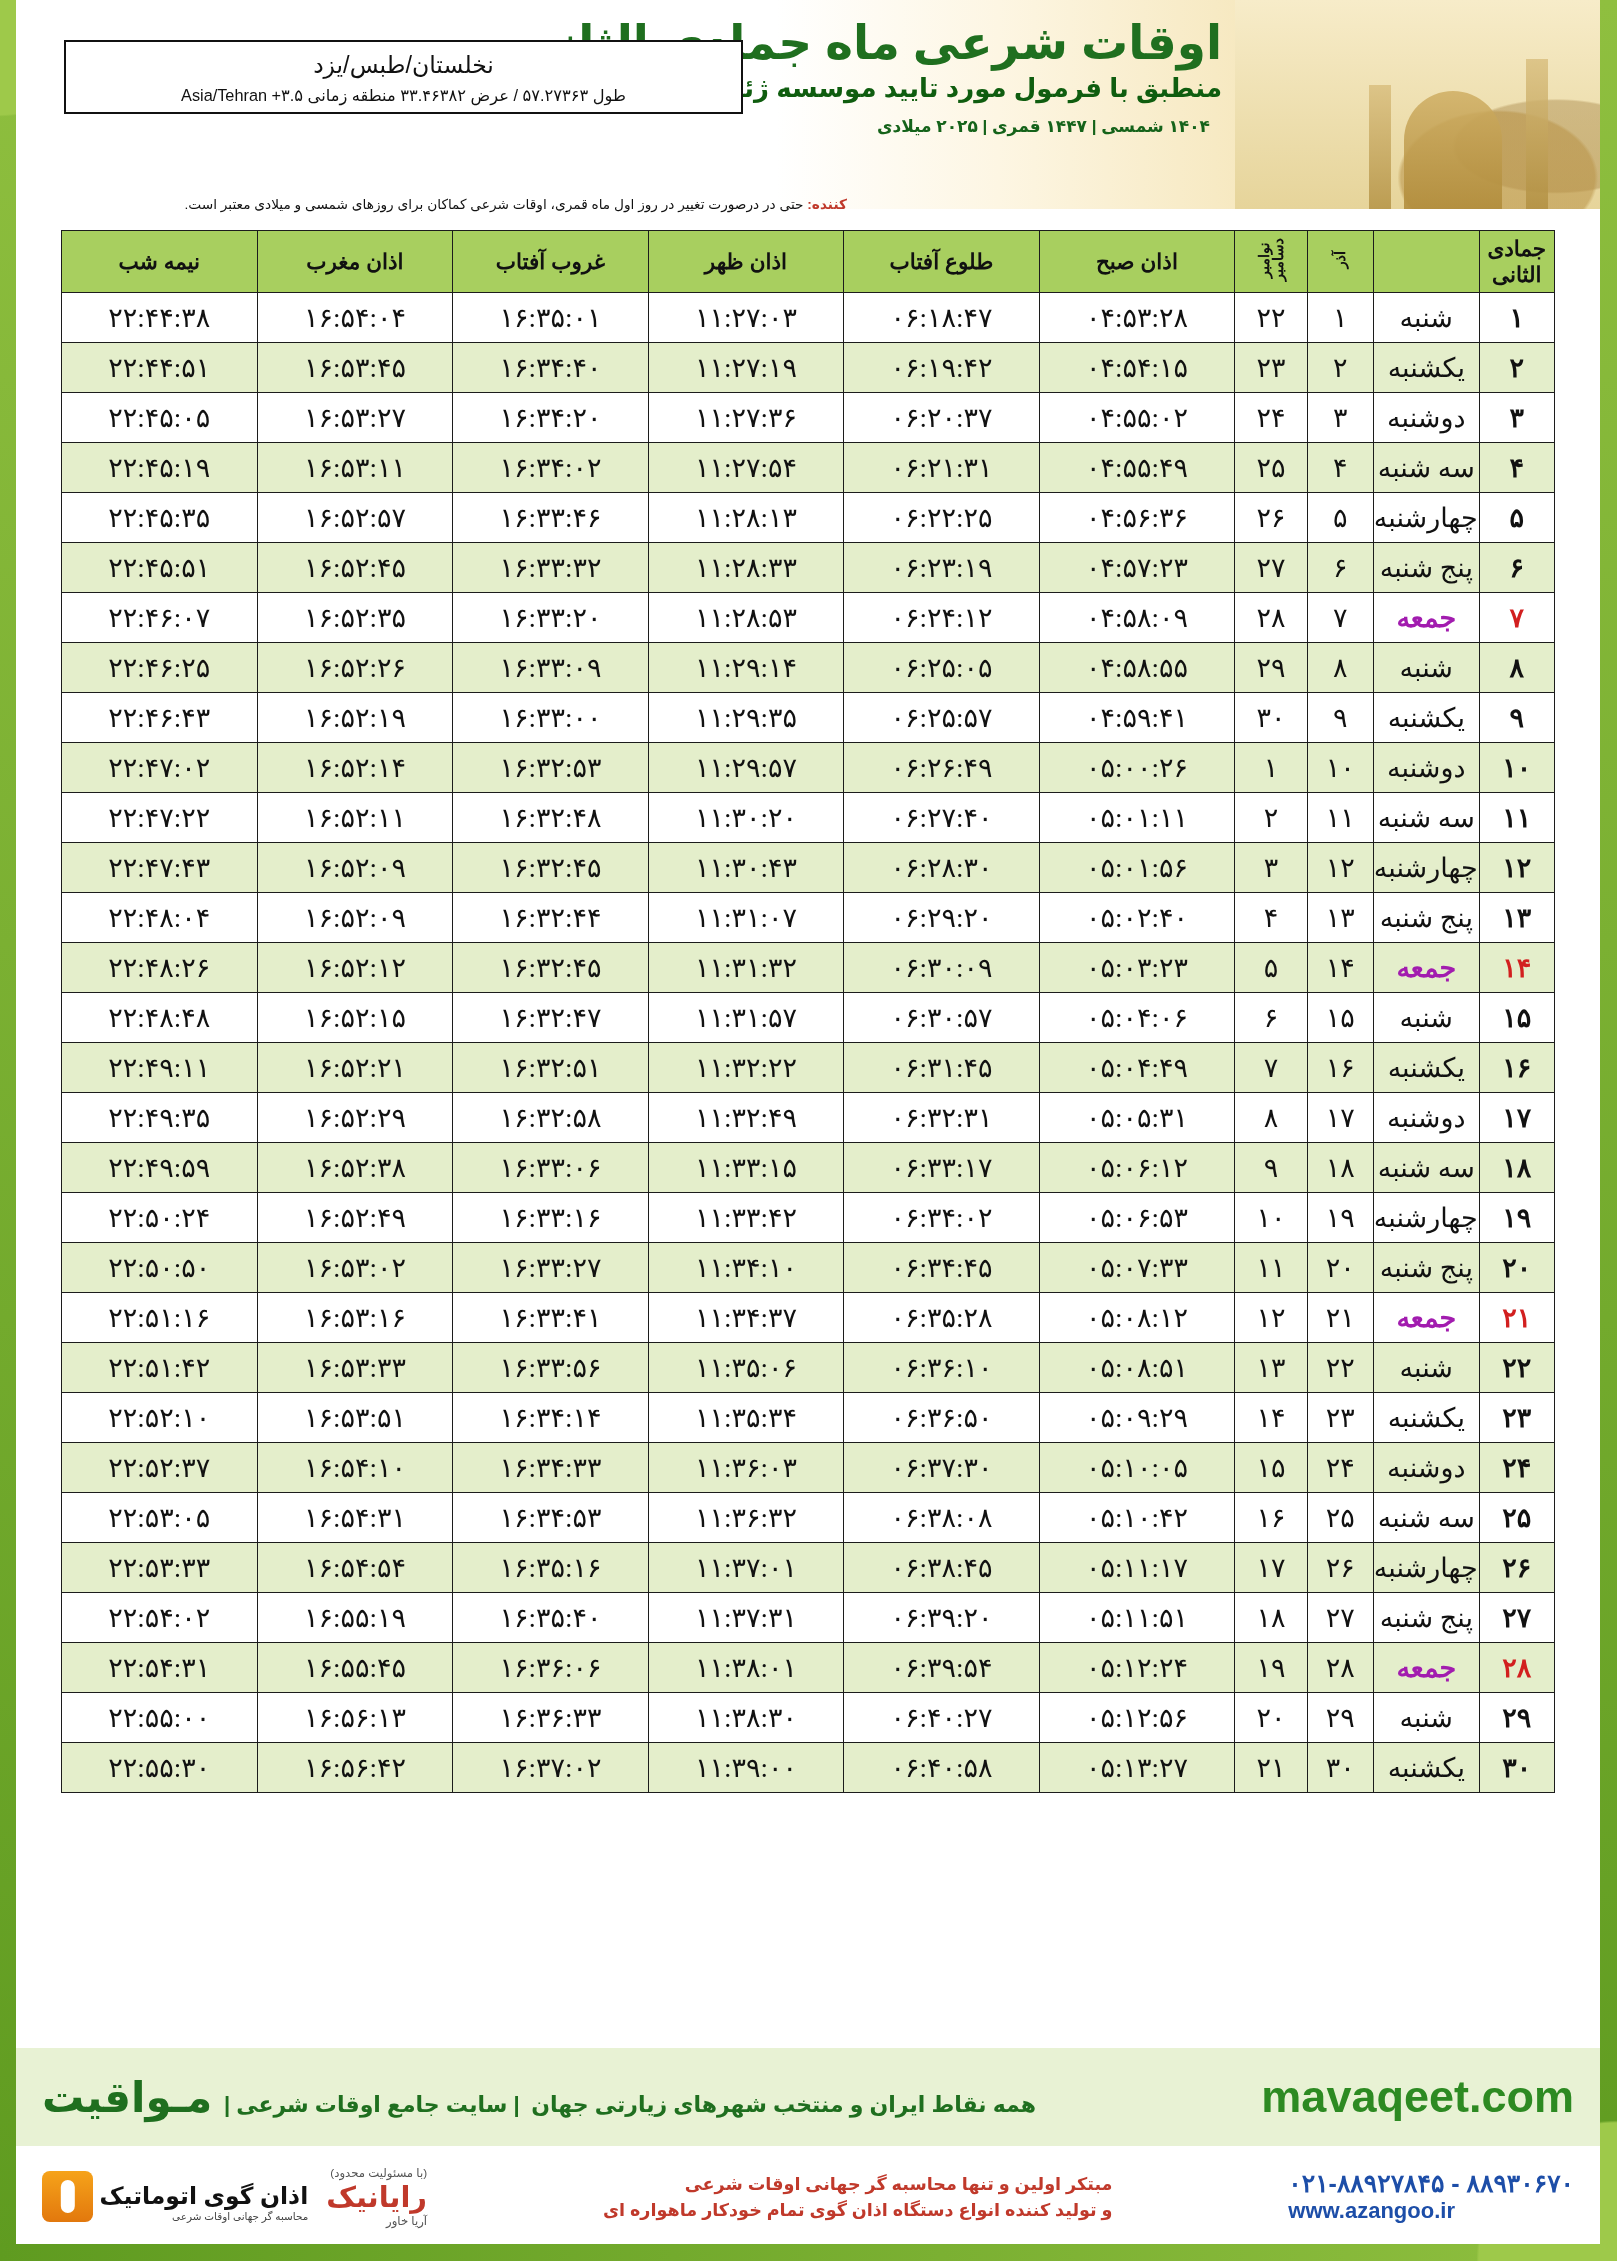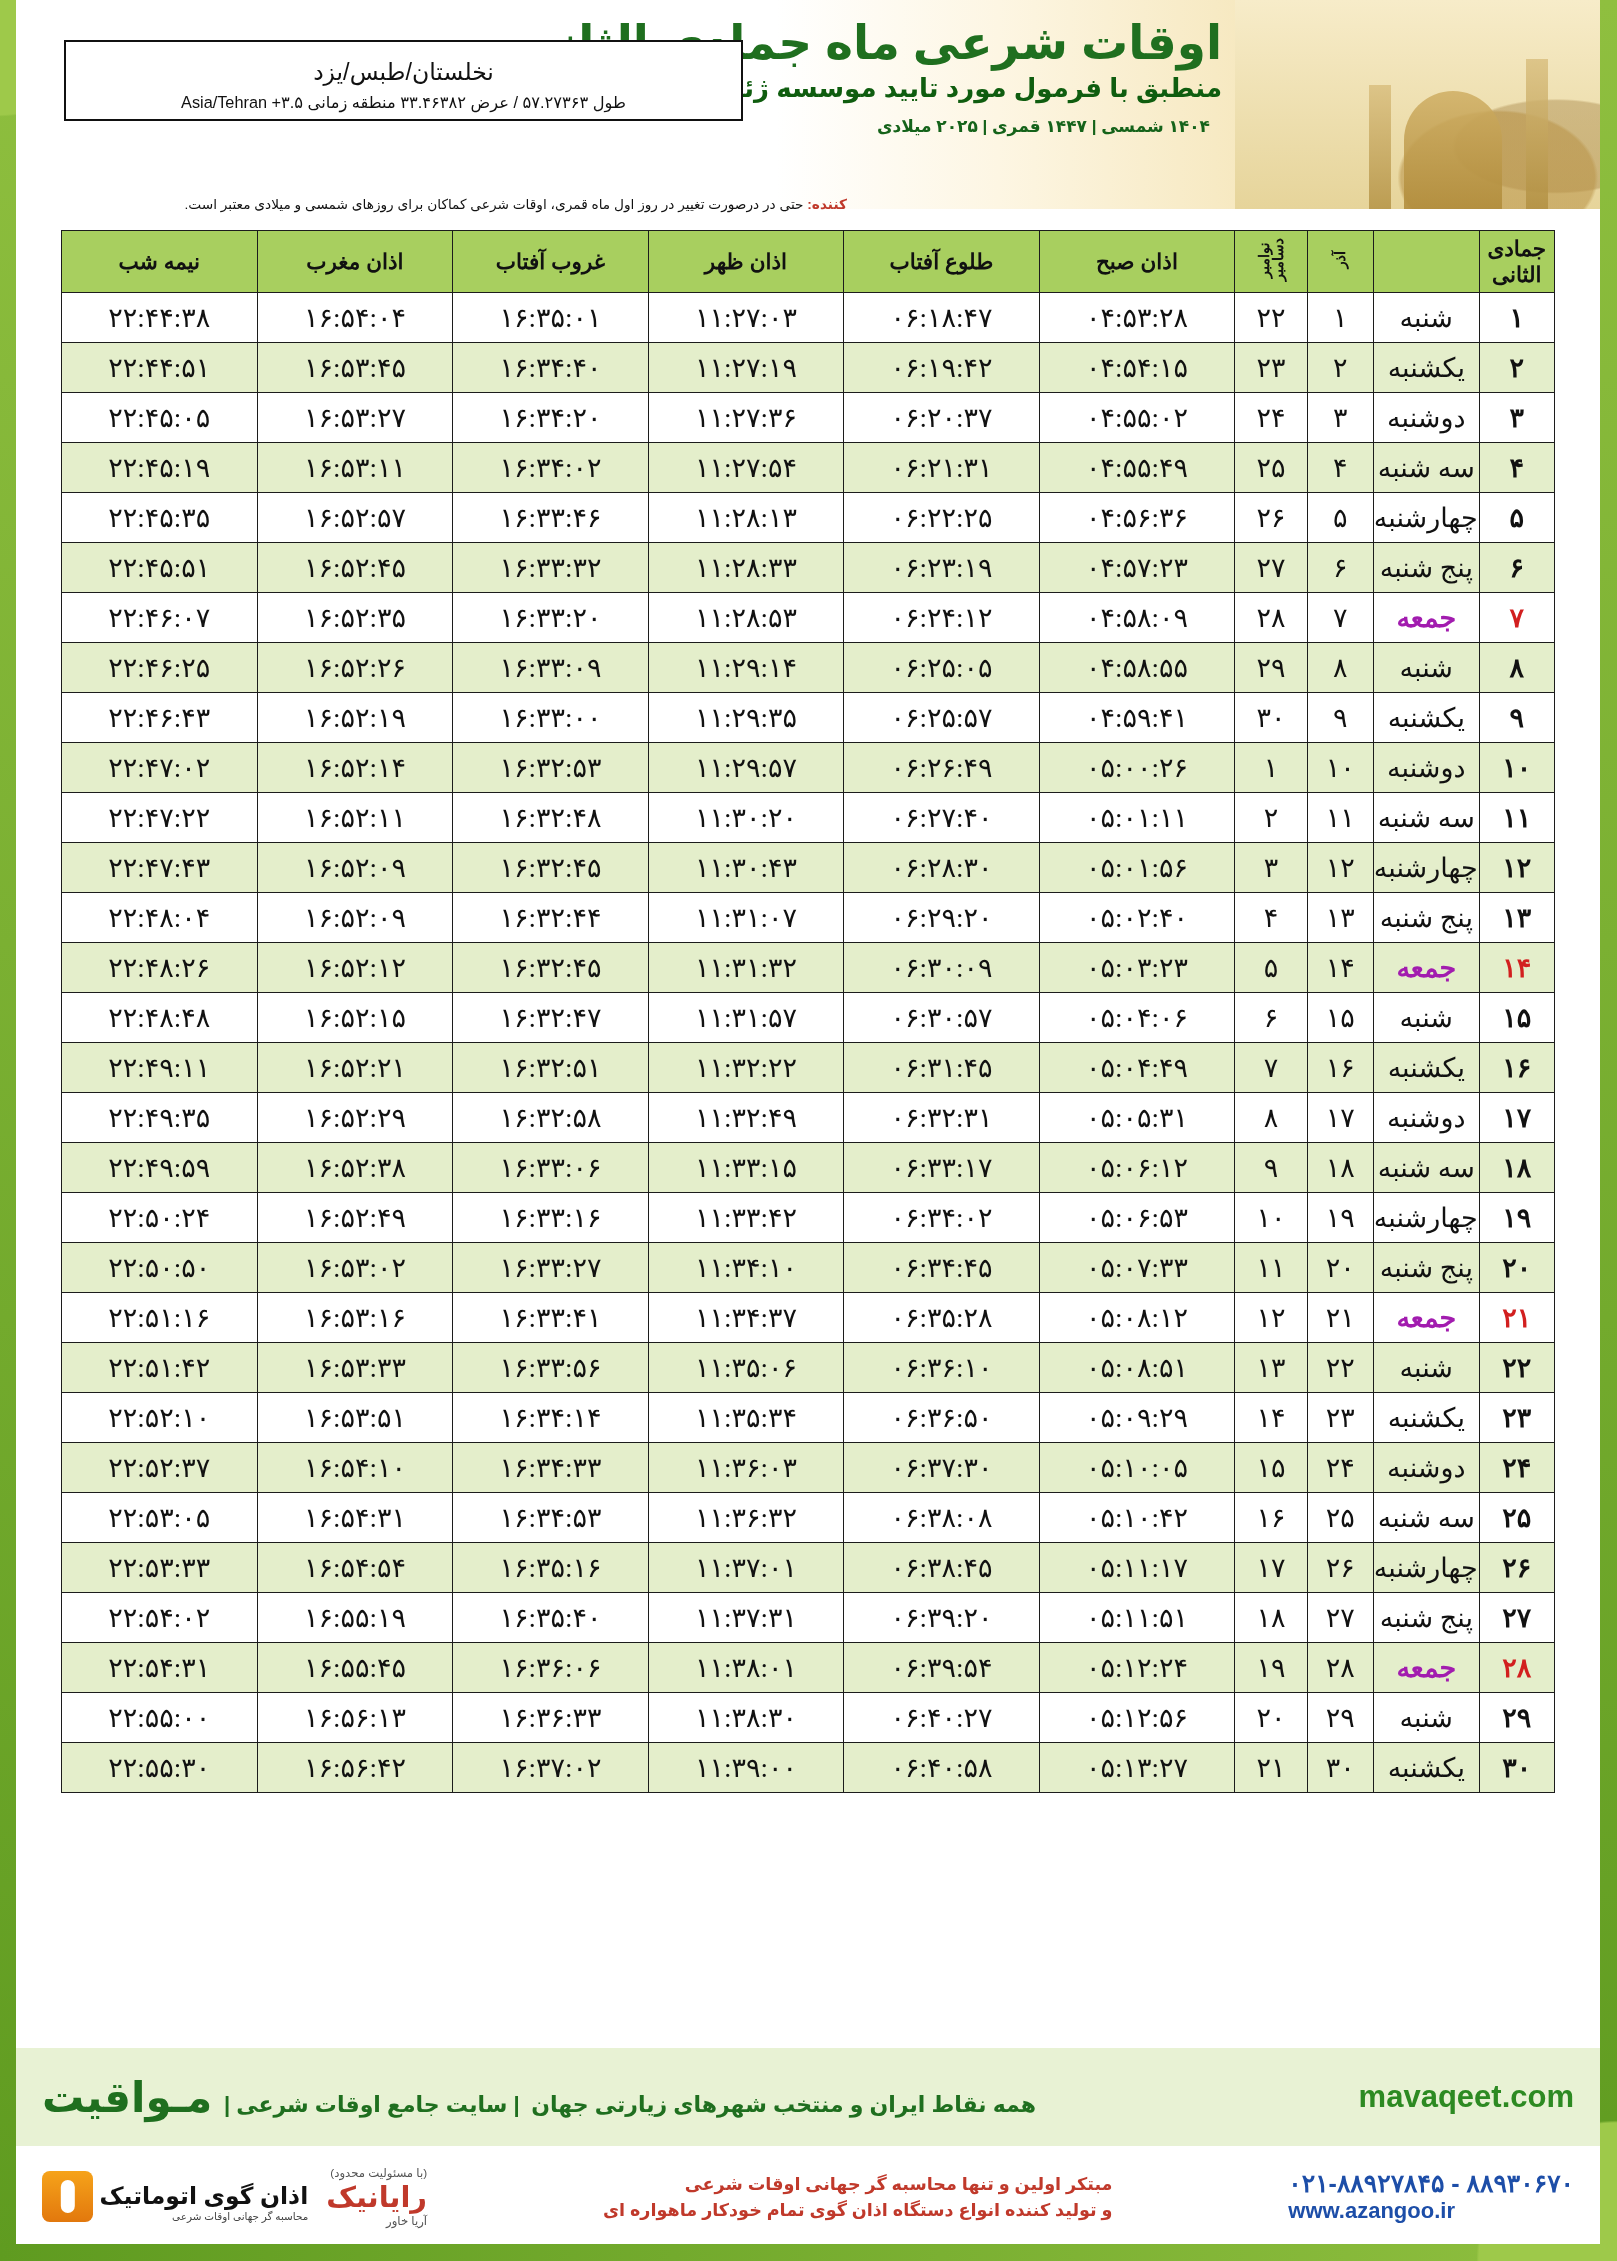--- a/index.html
+++ b/index.html
@@ -75,21 +75,21 @@
     font-size: 17px; font-weight: bold; color: #15631a; margin: 12px;
   }
 
   
   .loc-box {
     position: absolute; left: 65px; top: 40px; width: 679px;
     border: 2px solid #111; background: #fff; padding: 9px 6.5px 7.8px;
     text-align: center;
   }
   .loc-city { font-size: 30px; font-weight: bold; color: #111; line-height: 1.1; }
-  .loc-sub  { font-size: 23.5px; color: #111; margin-top: 7px; }
+  .loc-sub  { font-size: 23.5px; color: #111; margin-top: 0; }
   .loc-geo  { font-size: 16.3px; color: #111; margin-top: 6.5px; direction: rtl; }
 
   .note {
     position: absolute; left: 65px; right: 770px; top: 196px;
     font-size: 13.7px; color: #111; text-align: right; direction: rtl;
   }
   .note b { color: #c0392b; }
 
   
   .table-wrap {
@@ -152,21 +152,21 @@
     background: #e8f2d4;
     display: flex; align-items: center; justify-content: space-between;
     padding: 0 26px;
   }
   .brand-fa {
     font-size: 42px; font-weight: bold; color: #1f6f1f; direction: rtl;
     letter-spacing: 1.3px;
   }
   .brand-fa .thin { font-size: 22px; font-weight: bold; color: #1f6f1f; }
   .brand-en {
-    font-size: 31px; font-weight: bold; color: #2d8a22;
+    font-size: 45px; font-weight: bold; color: #2d8a22;
     font-family: "Liberation Sans", sans-serif;
   }
   .footer-white {
     position: absolute; left: 0; right: 0; top: 98px; height: 98px;
     background: #ffffff;
     display: flex; align-items: center; justify-content: space-between;
     padding: 3.9px 26px 0;
   }
   .phone-block { text-align: left; direction: ltr; }
   .phone-block .tel {

